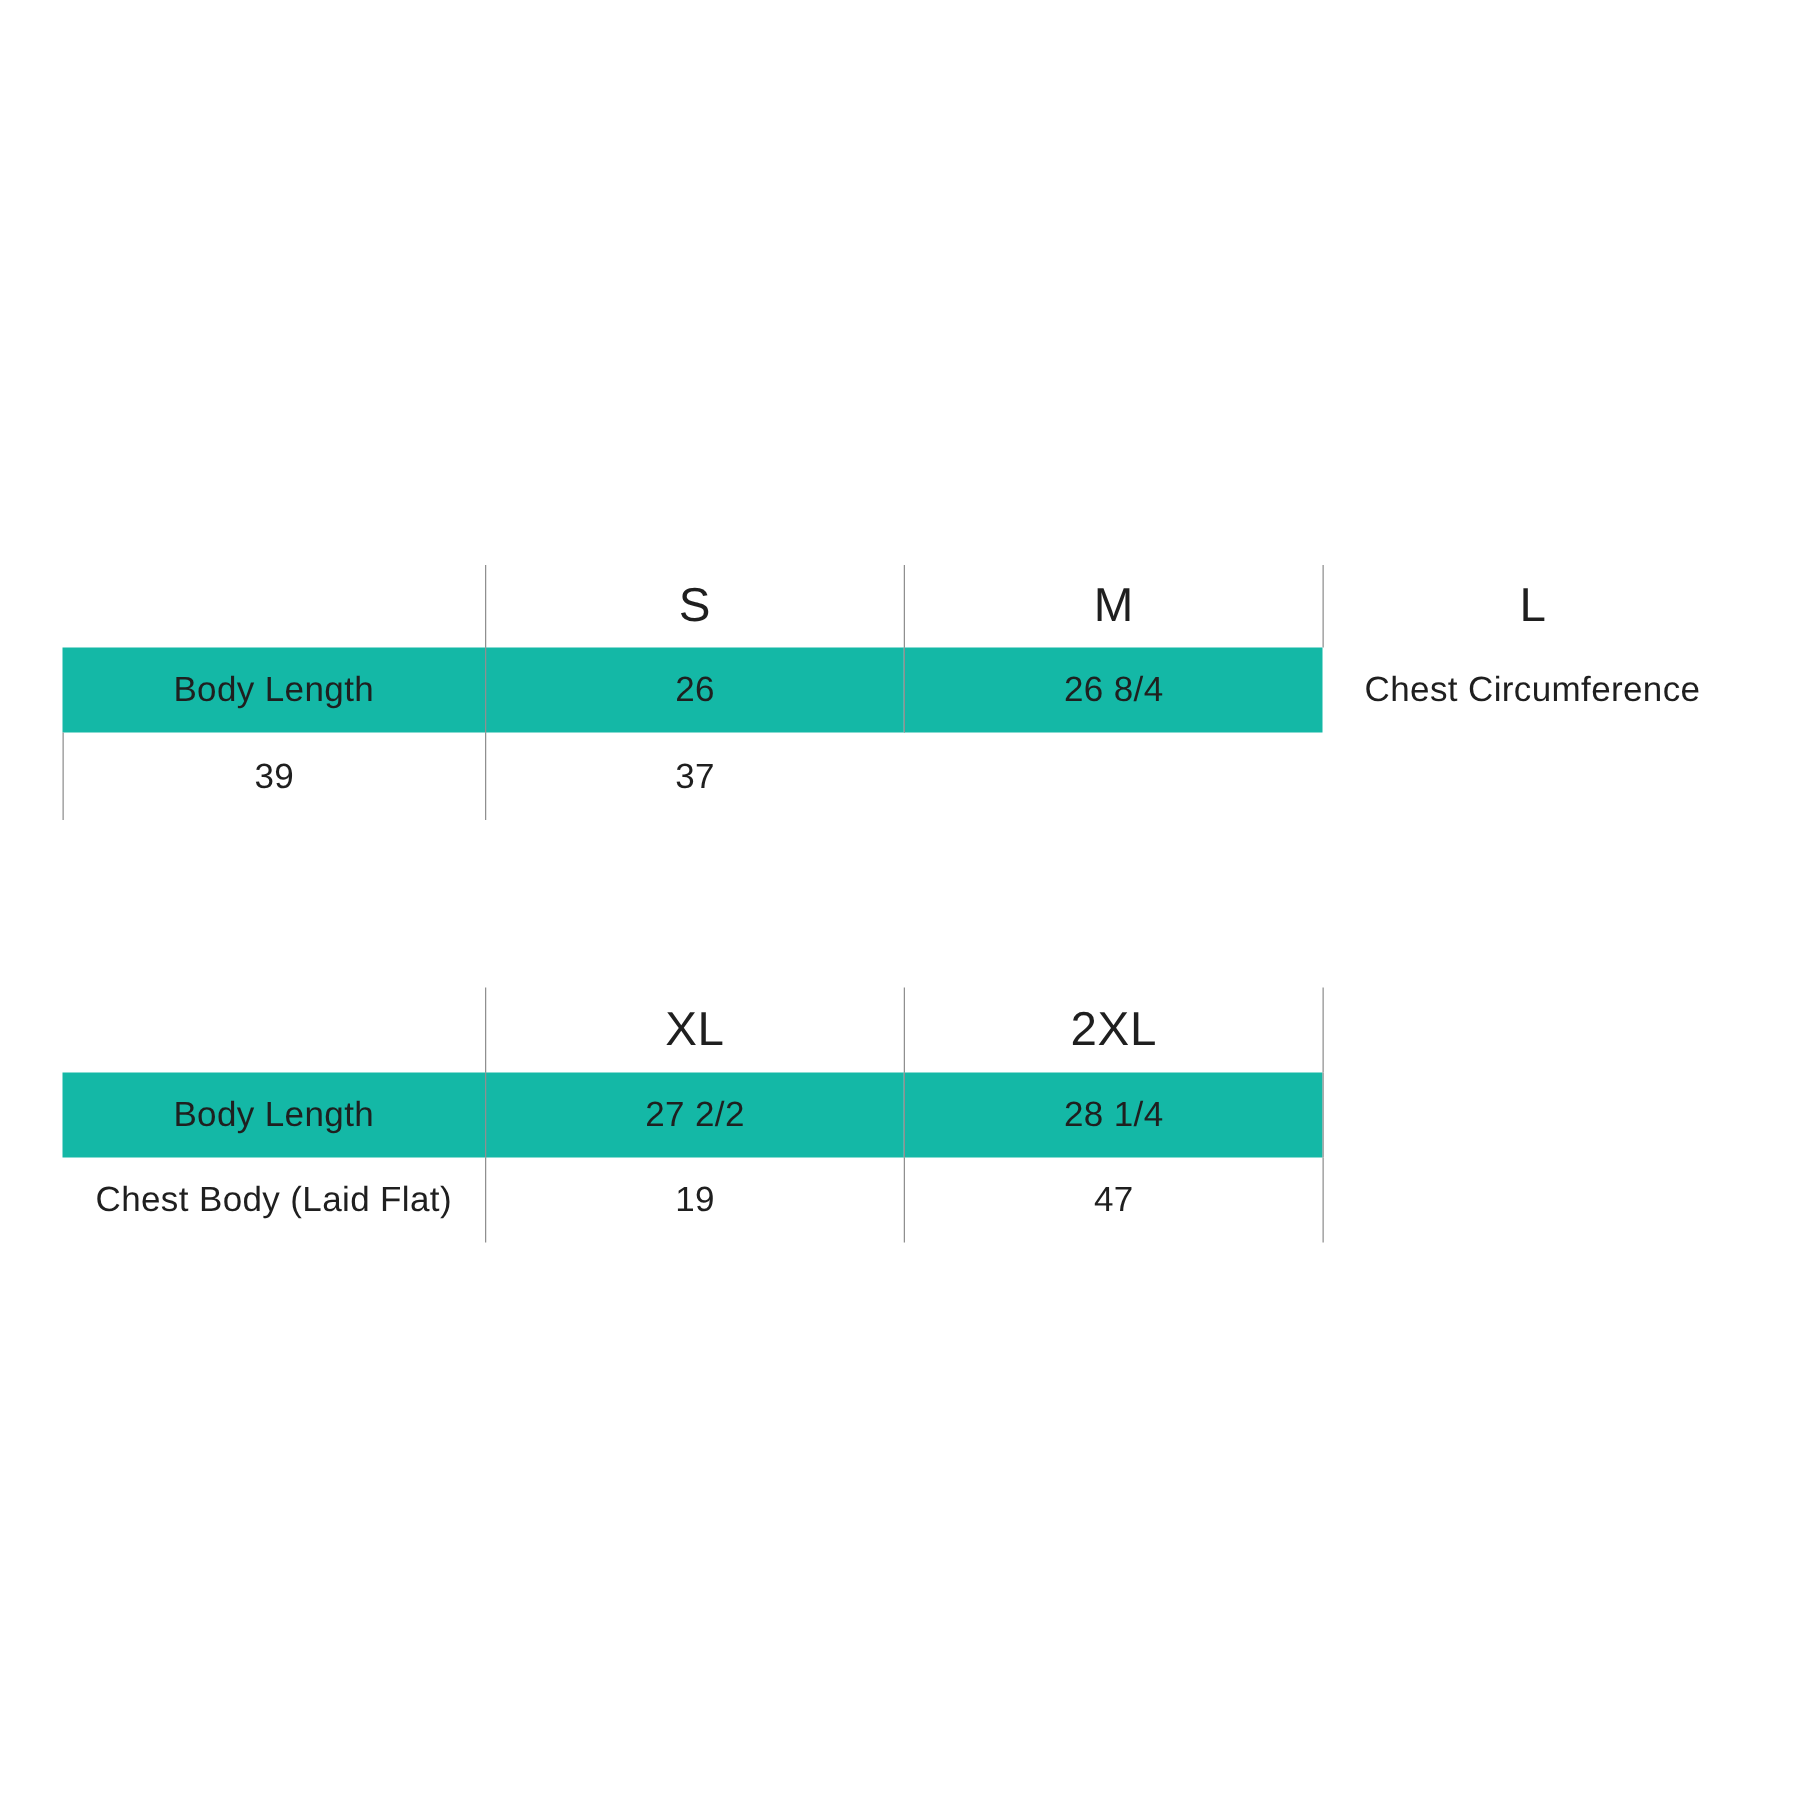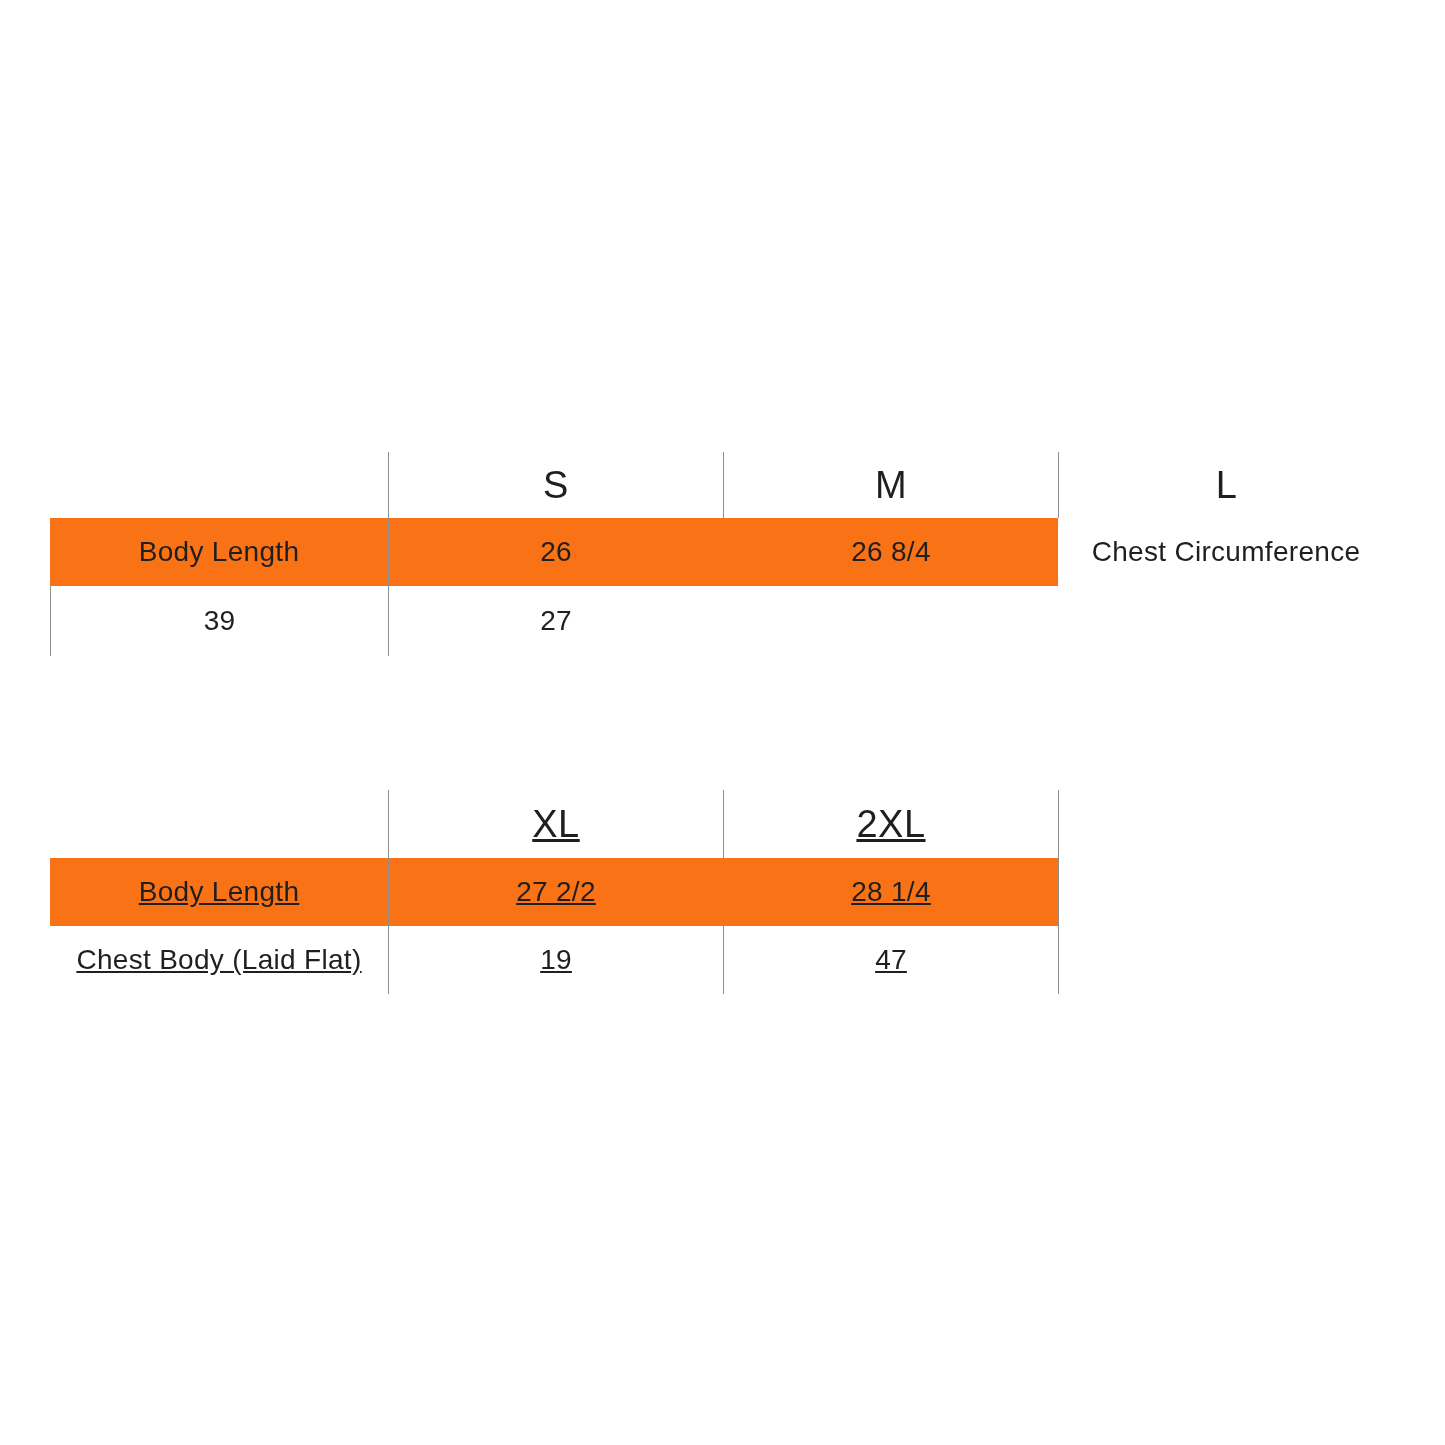--- a/index.html
+++ b/index.html
@@ -22,61 +22,60 @@
     display: grid;
     grid-template-columns: 338px 335px 335px 336px;
   }
   #table-1 {
     top: 452px;
     grid-template-rows: 66px 68px 70px;
   }
   #table-2 {
     top: 790px;
     grid-template-rows: 68px 68px 68px;
-    text-decoration: underline;
   }
   .cell {
     display: flex;
     align-items: center;
     justify-content: center;
     font-size: 28px;
     font-weight: 400;
     letter-spacing: 0.3px;
     white-space: nowrap;
   }
   .cell.header {
     font-size: 38px;
     letter-spacing: 0.5px;
   }
   .cell.vline {
     border-left: 1px solid #8f8f8f;
   }
   .cell.hl {
-    background: #f97316;
+    background: #14b8a6;
   }
 </style>
 </head>
 <body>
 
 <div id="canvas">
 
   <div class="size-table" id="table-1">
 
     <div class="cell header"></div>
     <div class="cell header vline">S</div>
     <div class="cell header vline">M</div>
     <div class="cell header vline">L</div>
 
     <div class="cell hl">Body Length</div>
     <div class="cell hl vline">26</div>
     <div class="cell hl vline">26 8/4</div>
 
     <div class="cell">Chest Circumference</div>
     <div class="cell vline">39</div>
-    <div class="cell vline">27</div>
+    <div class="cell vline">37</div>
   </div>
 
   <div class="size-table" id="table-2">
 
     <div class="cell header"></div>
     <div class="cell header vline">XL</div>
     <div class="cell header vline">2XL</div>
     <div class="cell header vline"></div>
 
     <div class="cell hl">Body Length</div>

